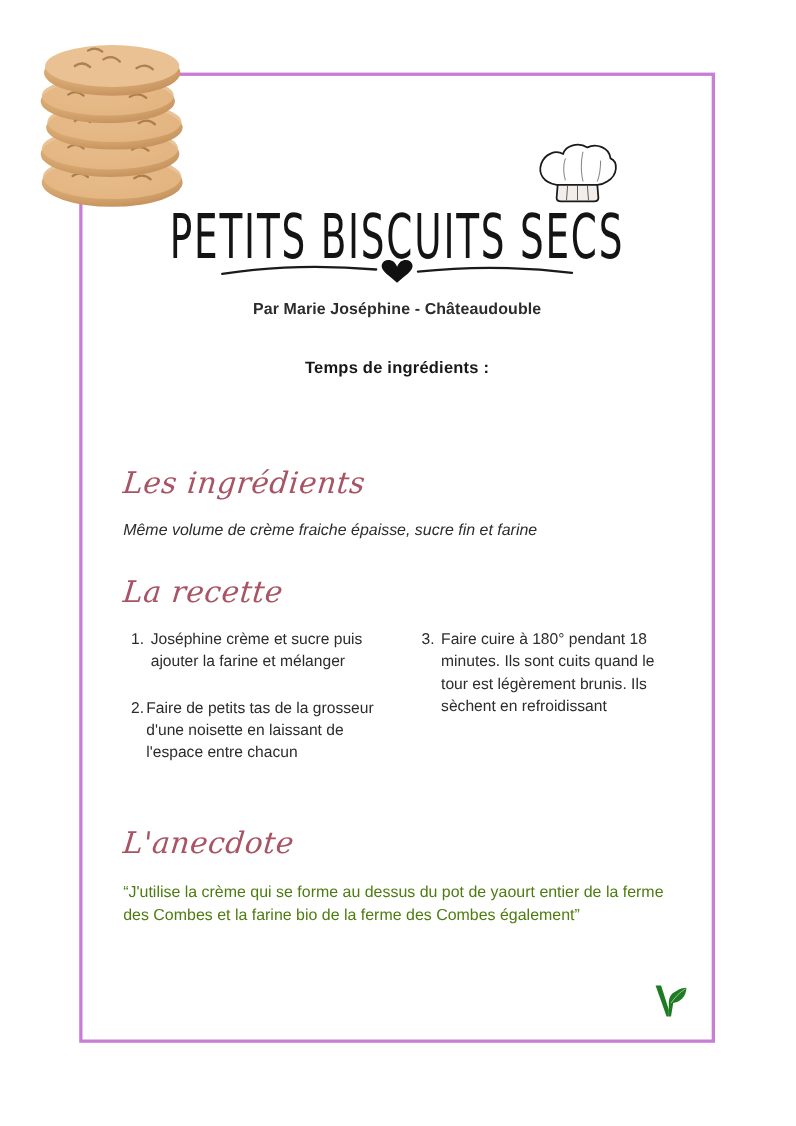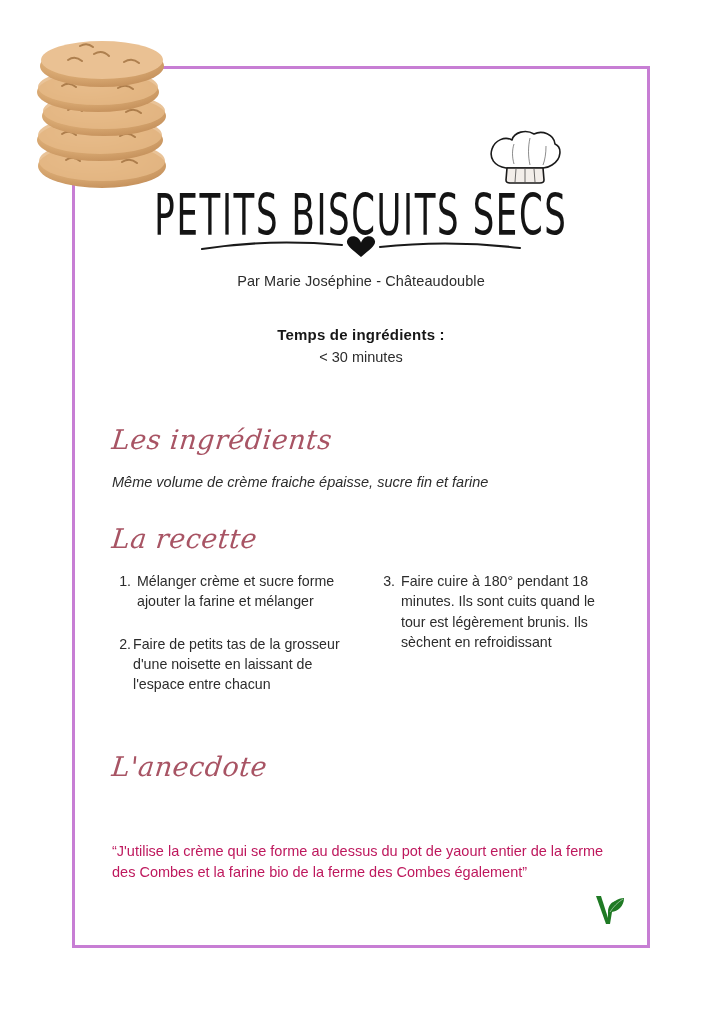--- a/index.html
+++ b/index.html
@@ -99,20 +99,21 @@
   
   .byline {
     position: absolute;
     left: 0;
     top: 207px;
     width: 578px;
     text-align: center;
     font-size: 14.5px;
     color: #2c2c2c;
     letter-spacing: 0.1px;
+    font-weight: bold;
   }
 
   
   .prep {
     position: absolute;
     left: 0;
     top: 260px;
     width: 578px;
     text-align: center;
   }
@@ -183,22 +184,21 @@
 
   
   .sec-anecdote { position: absolute; left: 40px; top: 685px; }
   .anecdote-text {
     position: absolute;
     left: 40px;
     top: 735px;
     width: 510px;
     font-size: 14.5px;
     line-height: 1.45;
-    color: #be185d;
-    margin-top: 40px;
+    color: #4d7c0f;
   }
 
   
   .veg-badge {
     position: absolute;
     right: 24px;
     bottom: 18px;
     width: 34px;
     height: 40px;
   }
@@ -231,37 +231,36 @@
         <path d="M6 17 C50 10 100 9 146 13" stroke="#1a1a1a" stroke-width="2.1" fill="none" stroke-linecap="round"></path>
         <path d="M184 15 C230 10 282 11 324 16" stroke="#1a1a1a" stroke-width="2.1" fill="none" stroke-linecap="round"></path>
         <path d="M165 25 C158 19 150 14 151 9 C152 4 158 3 162 6 C164 8 165 10 165 11 C165 10 166 8 168 6 C172 3 178 4 179 9 C180 14 172 19 165 25 Z" fill="#111111"></path>
       </svg>
     </div>
 
     <div class="byline">Par Marie Joséphine - Châteaudouble</div>
 
     <div class="prep">
       <div class="prep-label">Temps de ingrédients :</div>
-      <div class="prep-value">&lt; 30 minutes</div>
     </div>
 
     <div class="sec-ingredients">
       <span class="script-head">Les ingrédients</span>
     </div>
     <div class="ing-text">Même volume de crème fraiche épaisse, sucre fin et farine</div>
 
     <div class="sec-recipe">
       <span class="script-head">La recette</span>
     </div>
 
     <div class="steps">
       <div class="steps-col">
         <div class="step">
           <span class="step-num">1.</span>
-          <span class="step-text">Mélanger crème et sucre forme ajouter la farine et mélanger</span>
+          <span class="step-text">Joséphine crème et sucre puis ajouter la farine et mélanger</span>
         </div>
         <div class="step">
           <span class="step-num tight">2.</span>
           <span class="step-text">Faire de petits tas de la grosseur d'une noisette en laissant de l'espace entre chacun</span>
         </div>
       </div>
       <div class="steps-col">
         <div class="step">
           <span class="step-num">3.</span>
           <span class="step-text">Faire cuire à 180° pendant 18 minutes. Ils sont cuits quand le tour est légèrement brunis. Ils sèchent en refroidissant</span>

